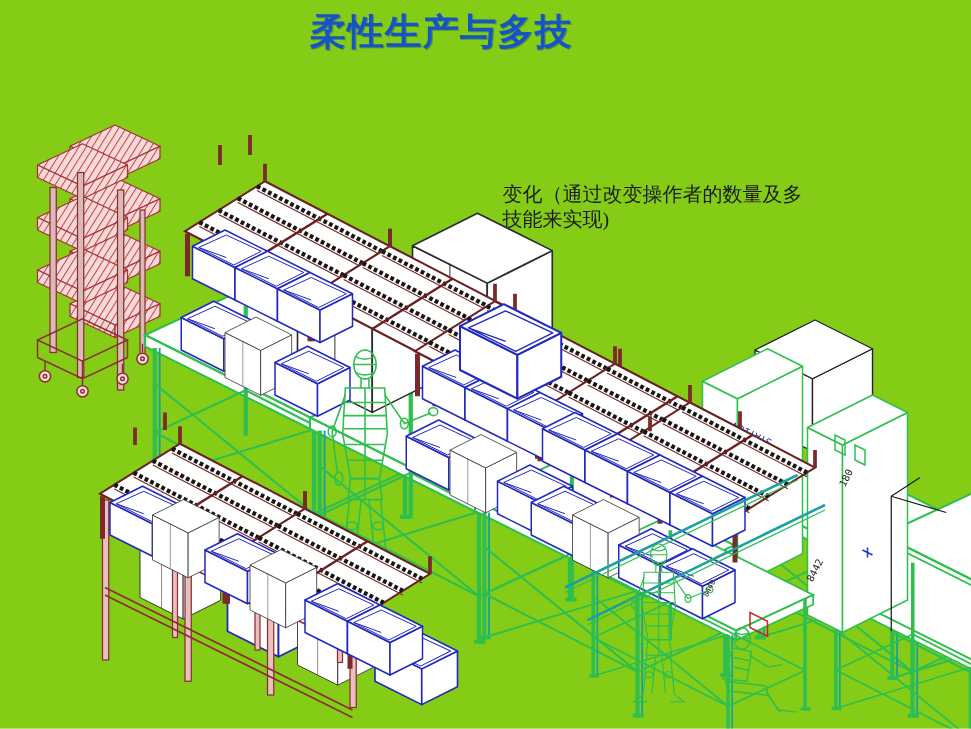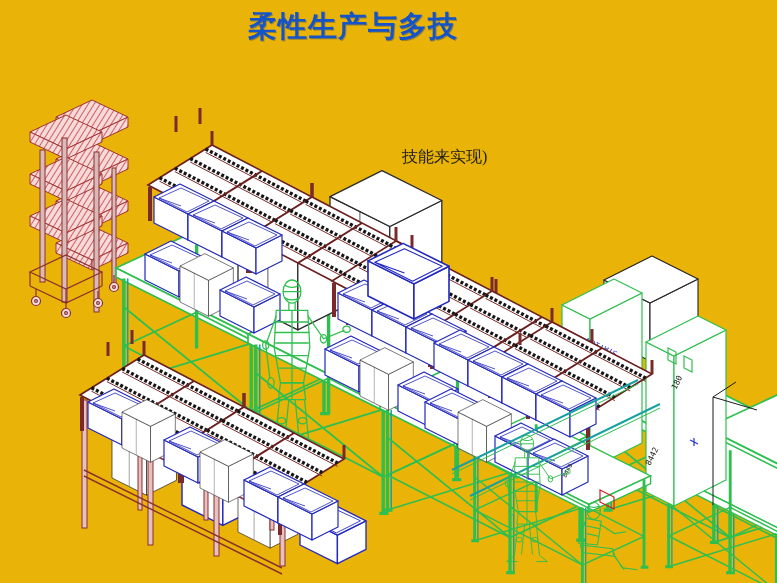--- a/index.html
+++ b/index.html
@@ -1,16 +1,16 @@
 <!DOCTYPE html>
 <html><head>
 <meta charset="utf-8">
 <style>
   html,body{margin:0;padding:0;background:#ffffff;}
-  .slide{position:relative;width:777px;height:583px;background:#eab308;overflow:hidden;
+  .slide{position:relative;width:777px;height:583px;background:#84cc16;overflow:hidden;
          font-family:"Liberation Sans",sans-serif;}
   .title{position:absolute;left:248px;top:10px;color:#1454c8;font-weight:bold;
          font-size:29px;line-height:32px;letter-spacing:1px;
          text-shadow:1px 1px 0 rgba(10,40,120,.35);}
   .bodytext{position:absolute;left:402px;top:147px;width:300px;color:#1c1c1c;
             font-size:16px;line-height:20px;font-family:"Liberation Serif",serif;}
   .cad{position:absolute;left:0;top:0;}
   svg text{font-family:"DejaVu Sans Mono",monospace;}
   .stationlbl{fill:#2233cc;font-size:8px;}
   .dimlbl{fill:#222;font-size:8px;}
@@ -19,20 +19,21 @@
 </head>
 <body>
 
 <div class="slide">
 
   <div class="title">
     <div>柔性生产与多技</div>
   </div>
 
   <div class="bodytext">
+    <div>变化（通过改变操作者的数量及多</div>
     <div>技能来实现)</div>
   </div>
 
   <svg class="cad" width="777" height="583" viewBox="0 0 777 583">
     <defs>
       <pattern id="redhatch" width="5" height="5" patternUnits="userSpaceOnUse" patternTransform="rotate(32)">
         <rect width="5" height="5" fill="#f6d9d9"></rect>
         <path d="M0,0 V5" stroke="#c84040" stroke-width="1.6"></path>
       </pattern>
 

